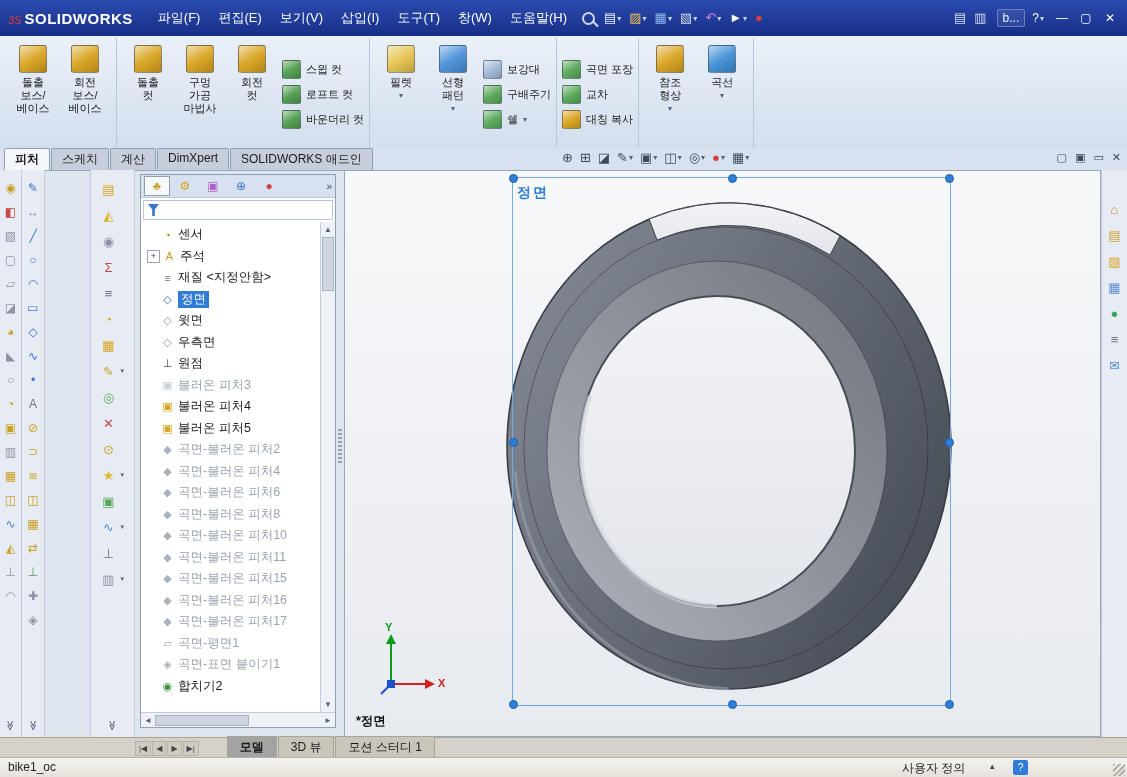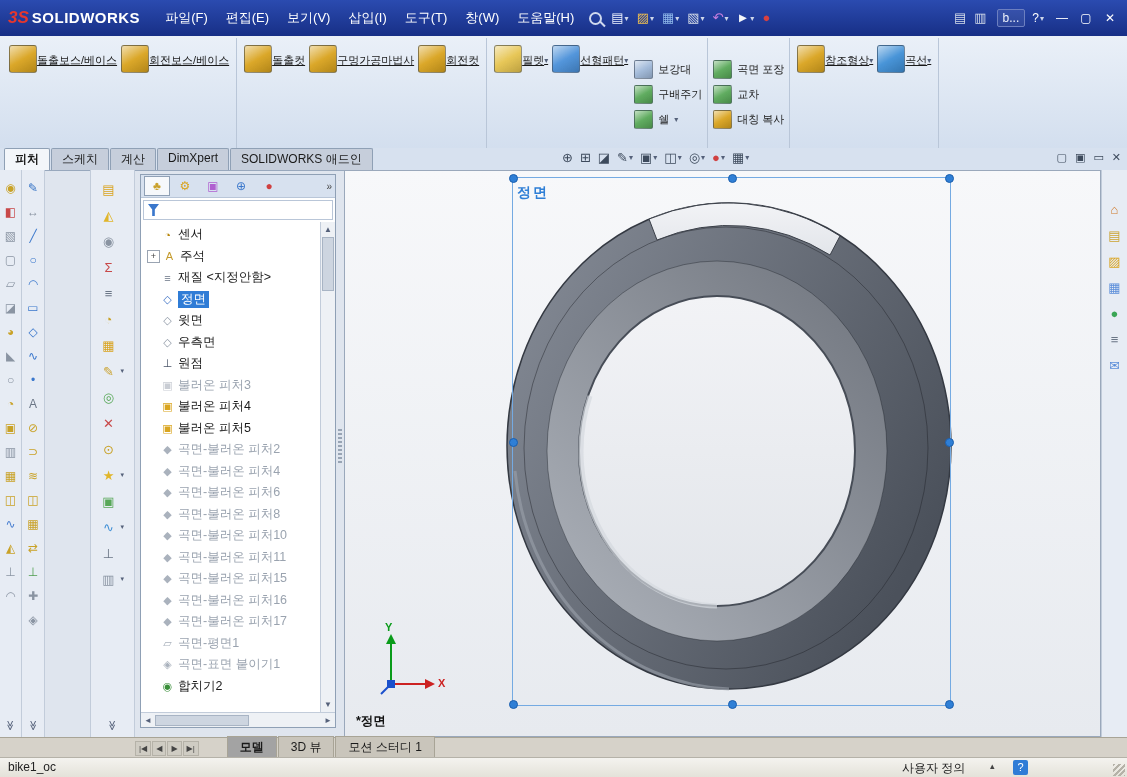--- a/index.html
+++ b/index.html
@@ -2,21 +2,21 @@
 <html><head>
 <meta charset="utf-8">
 <style>
   html,body{margin:0;padding:0;background:#222;}
   #app{position:relative;width:1127px;height:777px;background:#dfe5ee;overflow:hidden;
        font-family:"Liberation Sans","DejaVu Sans",sans-serif;color:#1a1a1a;}
   
   .titlebar{position:absolute;top:0;left:0;right:0;height:36px;
     background:linear-gradient(#2b4bb0,#172f86);display:flex;align-items:center;color:#fff;}
   .logo{display:flex;align-items:baseline;gap:3px;padding:0 16px 0 8px;}
-  .logo-mark{color:#e4372e;font-weight:bold;font-style:italic;font-size:17px;}
+  .logo-mark{color:#e4372e;font-weight:normal;font-style:italic;font-size:11px;}
   .logo-text{font-weight:bold;font-size:15px;letter-spacing:.5px;}
   .menubar{display:flex;height:100%;align-items:center;}
   .menu-item{padding:0 9px;font-size:13px;line-height:36px;cursor:default;}
   .search-glass{width:9px;height:9px;border:2px solid #cfd9ee;border-radius:50%;position:relative;margin:0 6px;}
   .search-glass::after{content:"";position:absolute;width:7px;height:2px;background:#cfd9ee;
      transform:rotate(45deg);right:-6px;bottom:-2px;}
   .qicons{display:flex;align-items:center;gap:2px;}
   .qicon{display:flex;align-items:center;padding:2px 3px;border-radius:2px;}
   .qicon .g{font-size:13px;line-height:14px;}
   .qicon .dd,.hicon .dd,.tb-help .dd{font-size:8px;color:#cdd6ea;margin-left:1px;}
@@ -24,22 +24,22 @@
   .tb-search-btn{font-size:12px;color:#eef2fb;padding:1px 5px;border:1px solid #6c7fc0;border-radius:2px;background:rgba(255,255,255,.08);}
   .tb-help{font-size:12px;display:flex;align-items:center;}
   .winbtns{display:flex;gap:2px;}
   .winbtn{width:22px;text-align:center;font-size:12px;line-height:18px;}
   
   .ribbon{position:absolute;top:36px;left:0;right:0;height:112px;
     background:linear-gradient(#eaf0f8,#d2deee);border-bottom:1px solid #a8b8cc;
     display:flex;align-items:stretch;padding:2px;}
   .rgroup{display:flex;align-items:center;padding:2px 5px;border-right:1px solid #b9c6d8;gap:4px;}
   .rlarges{display:flex;align-items:flex-start;height:100%;}
-  .rlarge{display:flex;flex-direction:row;align-items:center;min-width:48px;
-    padding:5px 2px 0;font-size:11px;line-height:13px;text-align:center;text-decoration:underline;}
+  .rlarge{display:flex;flex-direction:column;align-items:center;min-width:48px;
+    padding:5px 2px 0;font-size:11px;line-height:13px;text-align:center;}
   .ricon{width:26px;height:26px;border-radius:3px;border:1px solid rgba(70,80,95,.55);
     background-image:linear-gradient(150deg,rgba(255,255,255,.65),rgba(255,255,255,.05) 50%,rgba(0,0,0,.18));
     margin-bottom:3px;}
   .rl:empty{display:none;}
   .rdd{font-size:8px;color:#55617a;}
   .rdd:empty{display:none;}
   .rstack{display:flex;flex-direction:column;justify-content:center;gap:6px;}
   .rrow{display:flex;align-items:center;gap:5px;font-size:11px;white-space:nowrap;}
   .ricon-s{width:17px;height:17px;border-radius:2px;border:1px solid rgba(70,80,95,.55);
     background-image:linear-gradient(150deg,rgba(255,255,255,.65),rgba(255,255,255,.05) 50%,rgba(0,0,0,.18));}
@@ -266,20 +266,40 @@
 
           </div>
 
           <div class="rlarge">
             <span class="ricon" style="background-color: rgb(217, 163, 30);"></span>
             <span class="rl">회전</span>
             <span class="rl">컷</span>
 
           </div>
         </div>
+      <div class="rstack">
+
+          <div class="rrow">
+            <span class="ricon-s" style="background-color: rgb(79, 157, 79);"></span>
+            <span class="rlab">스윕 컷</span>
+
+          </div>
+
+          <div class="rrow">
+            <span class="ricon-s" style="background-color: rgb(79, 157, 79);"></span>
+            <span class="rlab">로프트 컷</span>
+
+          </div>
+
+          <div class="rrow">
+            <span class="ricon-s" style="background-color: rgb(79, 157, 79);"></span>
+            <span class="rlab">바운더리 컷</span>
+
+          </div>
+        </div>
     </div>
     <div class="rgroup">
       <div class="rlarges">
 
           <div class="rlarge">
             <span class="ricon" style="background-color: rgb(230, 196, 79);"></span>
             <span class="rl">필렛</span>
 
             <span class="rdd">▾</span>
           </div>

